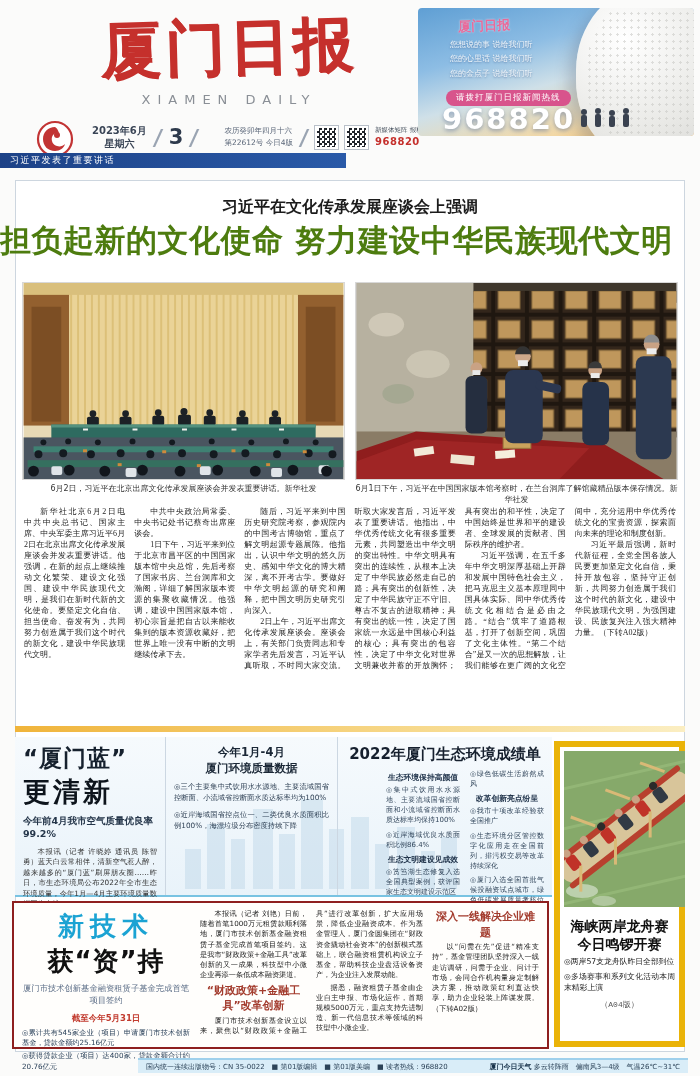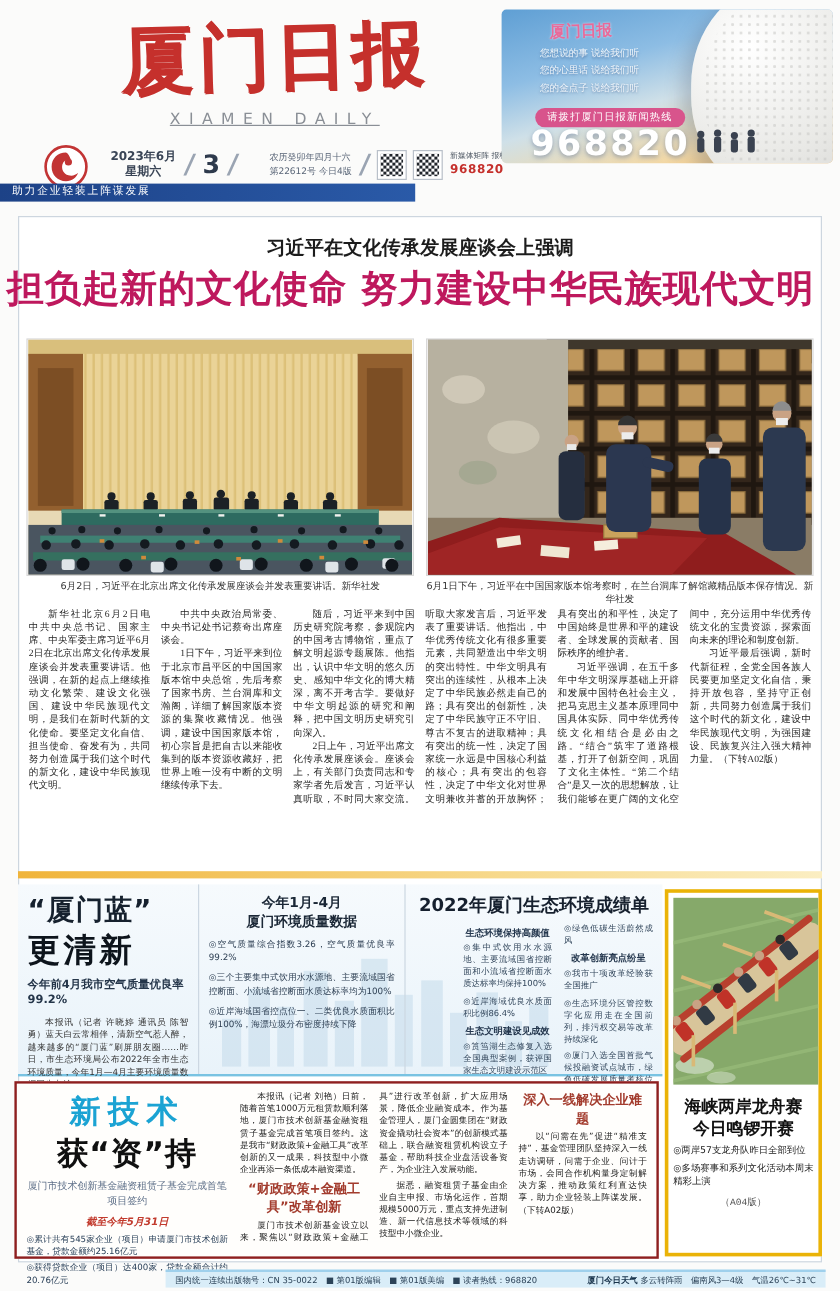--- a/index.html
+++ b/index.html
@@ -4,21 +4,21 @@
 <style>
   * { box-sizing: border-box; }
   body { margin:0; background:#e7e9ec; font-family:"DejaVu Sans","Liberation Sans",sans-serif; }
   #page { position:relative; width:700px; height:1076px; margin:0 auto; background:#fbfbfa; overflow:hidden; }
 
   
   .brand-title{ position:absolute; left:44px; top:8px; width:370px; text-align:center;
     font-family:"DejaVu Serif","Liberation Serif",serif; font-weight:bold; font-size:60px;
     color:#c5302c; transform:rotate(-1.5deg); letter-spacing:4px; text-shadow:1px 1px 0 #c5302c; }
   .brand-en{ position:absolute; left:44px; top:92px; width:370px; text-align:center;
-    font-size:13px; color:#8a8f96; letter-spacing:7px;text-decoration:underline; }
+    font-size:13px; color:#8a8f96; letter-spacing:7px; }
   .logo{ position:absolute; left:36px; top:120px; }
   .dateblock{ position:absolute; left:92px; top:124px; display:flex; align-items:center; gap:7px; }
   .d1{ font-size:10px; font-weight:bold; color:#3a4556; text-align:center; line-height:1.3; }
   .dslash{ font-size:22px; color:#9aa4b2; font-weight:bold; transform:skewX(-8deg); }
   .d-day{ font-size:21px; font-weight:bold; color:#2e3a4c; }
   .d2{ font-size:7.5px; color:#5a6678; line-height:1.6;margin-left:19px; }
   .qr{ width:23px; height:23px; border:2px solid #fff; outline:1px solid #b9c0c9;
     background:repeating-conic-gradient(#20242a 0% 25%, #ffffff 0% 50%); background-size:5px 5px; }
   .hotline{ font-size:6.5px; color:#49535f; line-height:1.3; }
   .hotline b{ display:block; color:#c5302c; font-size:10px; letter-spacing:.5px; }
@@ -45,22 +45,22 @@
     letter-spacing:2px; text-shadow:0 2px 4px rgba(90,110,150,.55); }
   .ad-people{ position:absolute; left:158px; top:96px; }
 
   
   .frame{ position:absolute; left:15px; top:180px; width:670px; height:872px;
     border:1px solid #cdd6df; background:#fff; }
 
   
   .kicker{ position:absolute; left:0; right:0; top:197px; text-align:center;
     font-size:16px; font-weight:bold; color:#1c1c1c; }
-  .headline{ position:absolute; left:0; right:16px; top:220px; text-align:center;
-    font-size:31px; font-weight:bold; color:#be185d; letter-spacing:.5px; }
+  .headline{ position:absolute; left:0; right:16px; top:220px; 
+    font-size:31px; font-weight:bold; color:#4d7c0f; letter-spacing:.5px; }
   .photos{ position:absolute; left:22px; top:282px; width:656px; display:flex; gap:10px; }
   .photo{ width:323px; }
   .photo svg{ display:block; border:1px solid #d8d8d8; }
   .caption{ font-size:8px; color:#333; text-align:center; margin-top:3px; }
   .lead-body{ position:absolute; left:24px; top:506px; width:652px; height:208px;
     column-count:6; column-gap:9px; font-size:8px; line-height:1.38; text-align:justify;
     color:#1f1f1f; overflow:hidden;font-family:Liberation Serif, serif; }
   .lead-body p{ margin:0; text-indent:2em; }
 
   .sep-orange{ position:absolute; left:15px; top:726px; width:670px; height:6px;
@@ -81,34 +81,34 @@
   .xb-body{ font-size:7.3px; color:#333; margin-top:6px; text-align:justify; line-height:1.45; text-indent:2em; }
   .env-title{ text-align:center; font-weight:bold; font-size:11.5px; line-height:1.35; color:#1a2736; margin:2px 0 6px; }
   .env-bullets p{ font-size:7.3px; color:#2c3e52; margin:0 0 6px; text-align:justify; line-height:1.5; }
   .rp-title{ text-align:center; font-weight:bold; font-size:15px; color:#16202e; margin:2px 0 5px; }
   .rp-cols{ column-count:2; column-gap:10px;margin-left:40px; }
   .rp-h{ font-weight:bold; color:#23364d; text-align:center; font-size:7.8px; margin:3px 0 2px; }
   .rp-cols p{ font-size:7px; color:#33475c; margin:0 0 4px; text-align:justify; line-height:1.45; }
 
   
   .dragon{ position:absolute; left:554px; top:741px; width:131px; height:306px;
-    border:3px solid #eab308; background:#fff; padding:4px; }
+    border:6px solid #eab308; background:#fff; padding:4px; }
   .db-h{ font-family:"DejaVu Serif","Liberation Serif",serif; font-weight:bold; font-size:14px;
     text-align:center; line-height:1.3; margin-top:6px; color:#101010; }
   .db-b p{ font-size:7.8px; line-height:1.45; margin:3px 0 0; color:#222; text-align:justify; }
   .db-ref{ text-align:center; font-size:8px; color:#555; margin-top:6px;font-family:Liberation Mono, monospace; }
 
   
   .techbox{ position:absolute; left:12px; top:901px; width:537px; height:148px;
     border:2px solid #8e1f1f; background:#fffefc; display:flex; padding:6px 8px; gap:10px; }
   .tb-left{ width:168px; flex:none; text-align:center; }
   .tb-t1{ font-size:26px; font-weight:bold; color:#1ba3d3; letter-spacing:6px; }
   .tb-t2{ font-size:26px; font-weight:bold; color:#101010; letter-spacing:1px; }
   .tb-sub{ font-size:8.3px; color:#5f7089; margin-top:3px; line-height:1.45; }
-  .tb-stat-h{ color:#c23b2e; font-weight:bold; font-size:8.5px; margin-top:7px;font-style:italic; }
+  .tb-stat-h{ color:#c23b2e; font-weight:bold; font-size:8.5px; margin-top:7px; }
   .tb-stats p{ font-size:7.2px; color:#2a4059; text-align:justify; margin:3px 0 0; line-height:1.42; }
   .tb-body{ flex:1; column-count:3; column-gap:9px; font-size:7.2px; line-height:1.42;
     text-align:justify; color:#222; }
   .tb-body p{ margin:0 0 2px; text-indent:2em; }
   .tb-sh{ font-weight:bold; color:#a33c2e; text-align:center; font-size:11px; margin:3px 0; text-indent:0 !important; }
 
   
   .footer{ position:absolute; left:138px; top:1058px; width:550px; height:15px;
     background:#d9edf8; border-top:2px solid #9fd0ec; display:flex; justify-content:space-between;
     align-items:center; padding:0 8px; font-size:7px; color:#2c4358; }
@@ -144,21 +144,21 @@
     </div>
     <div class="dslash">/</div>
     <div class="qr"></div>
     <div class="qr"></div>
     <div class="hotline">
       <span>新媒体矩阵 报料热线</span>
       <b>968820</b>
     </div>
   </div>
 
-  <div class="orgbar">助力企业轻装上阵谋发展</div>
+  <div class="orgbar">习近平发表了重要讲话</div>
 
   <div class="ad">
     <div class="ad-shell"></div>
     <div class="ad-brand">厦门日报</div>
     <div class="ad-lines">
       <div>您想说的事 说给我们听</div>
       <div>您的心里话 说给我们听</div>
       <div>您的金点子 说给我们听</div>
     </div>
     <div class="ad-cta">请拨打厦门日报新闻热线</div>
@@ -368,21 +368,20 @@
       <div class="xb-sub">今年前4月我市空气质量优良率99.2%</div>
       <div class="xb-body">本报讯（记者 许晓婷 通讯员 陈智勇）蓝天白云常相伴，清新空气惹人醉，越来越多的“厦门蓝”刷屏朋友圈……昨日，市生态环境局公布2022年全市生态环境质量，今年1月—4月主要环境质量数据同步出炉。</div>
     </div>
 
     <div class="mcol mcol2">
       <div class="env-title">
         <div>今年1月-4月</div>
         <div>厦门环境质量数据</div>
       </div>
       <div class="env-bullets">
-        <p>◎空气质量综合指数3.26，空气质量优良率99.2%</p>
         <p>◎三个主要集中式饮用水水源地、主要流域国省控断面、小流域省控断面水质达标率均为100%</p>
         <p>◎近岸海域国省控点位一、二类优良水质面积比例100%，海漂垃圾分布密度持续下降</p>
       </div>
     </div>
 
     <div class="mcol mcol3">
       <div class="rp-title">2022年厦门生态环境成绩单</div>
       <div class="rp-cols">
         <div class="rp-h">生态环境保持高颜值</div>
         <p>◎集中式饮用水水源地、主要流域国省控断面和小流域省控断面水质达标率均保持100%</p>

